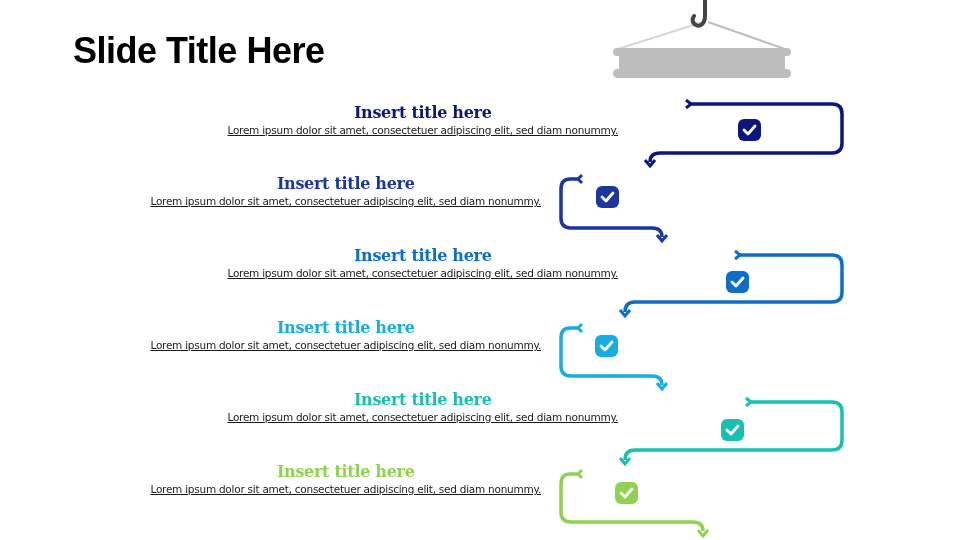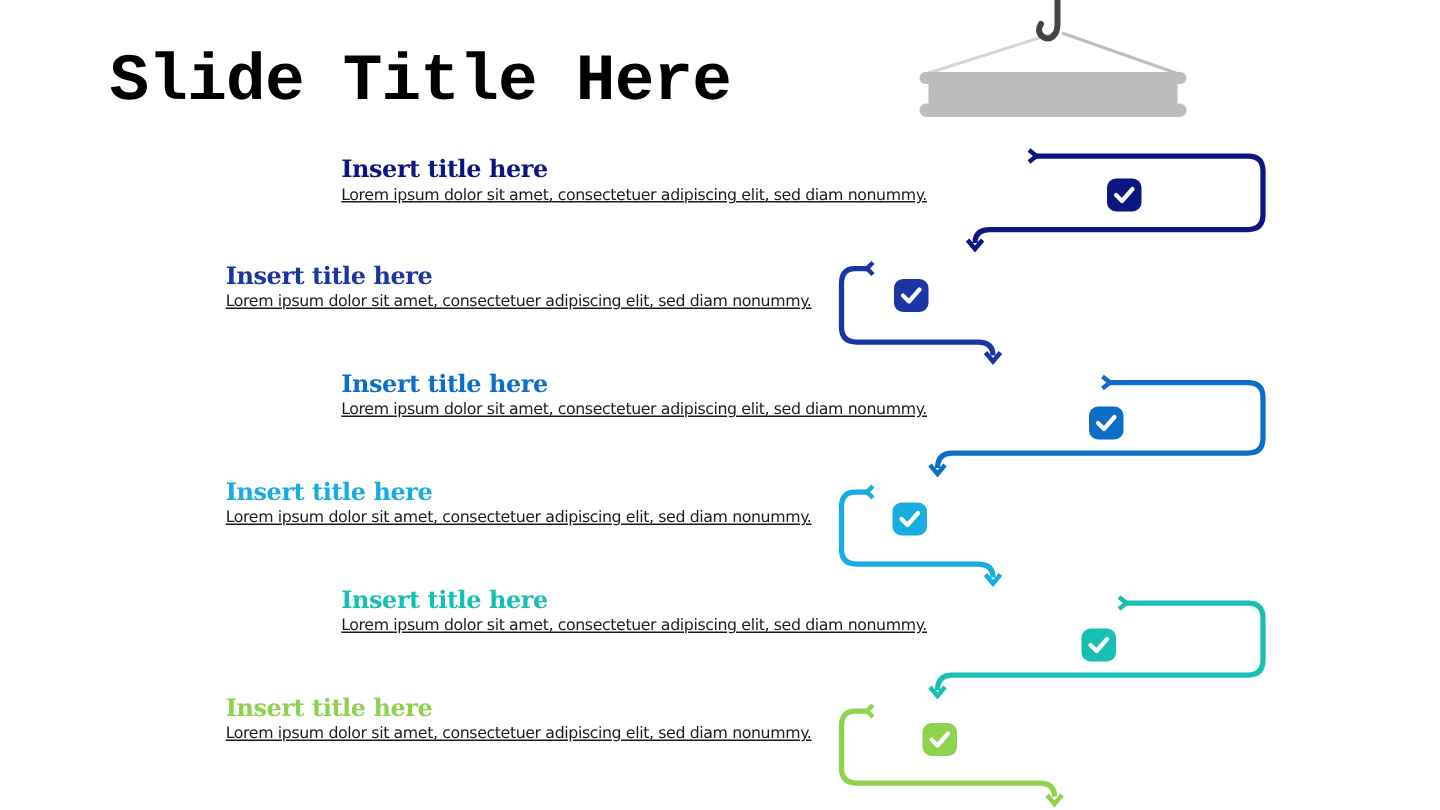--- a/index.html
+++ b/index.html
@@ -1,20 +1,20 @@
 <!DOCTYPE html>
 <html><head>
 <meta charset="utf-8">
 <style>
   html, body { margin:0; padding:0; }
   body { width:960px; height:540px; position:relative; background:#ffffff; overflow:hidden;
          font-family:"DejaVu Sans", sans-serif; }
-  .slide-title { position:absolute; left:73px; top:30px; font-size:44px; font-weight:bold; color:#000;
-                 letter-spacing:-0.5px; font-family:Liberation Mono, monospace; }
-  .row-text { position:absolute; text-align:left; }
+  .slide-title { position:absolute; left:73px; top:30px; font-size:36px; font-weight:bold; color:#000;
+                 letter-spacing:-0.5px; font-family:Liberation Sans, sans-serif; }
+  .row-text { position:absolute; text-align:center; }
   .row-title { font-weight:bold; font-size:16px; line-height:18px; font-family:"DejaVu Serif", serif; letter-spacing:-0.3px; }
   .row-desc { font-size:10.5px; line-height:16px; color:#1a1a1a; letter-spacing:-0.25px; white-space:nowrap;text-decoration:underline; }
   svg.diagram { position:absolute; left:0; top:0; }
 </style>
 </head>
 <body>
 
 <div class="slide-title">Slide Title Here</div>
 
 <svg class="diagram" width="960" height="540" viewBox="0 0 960 540">

